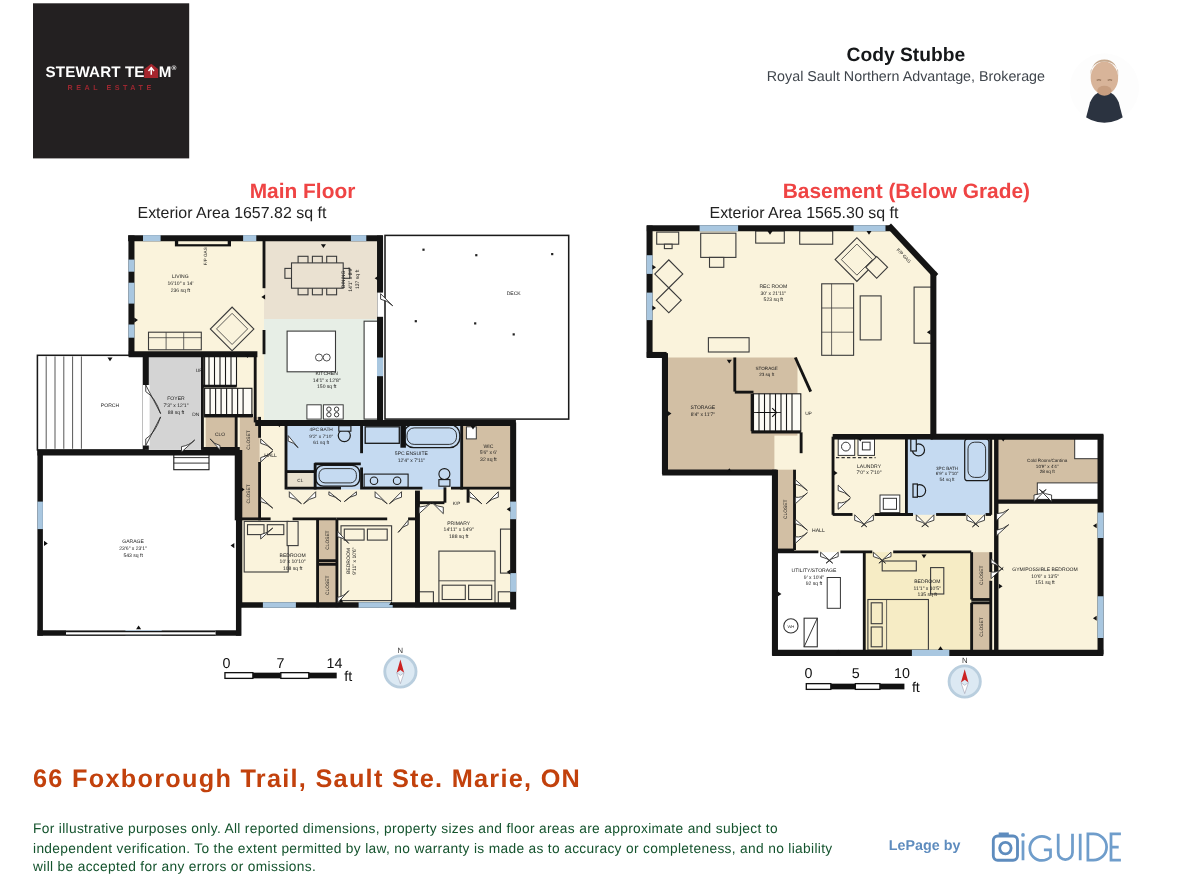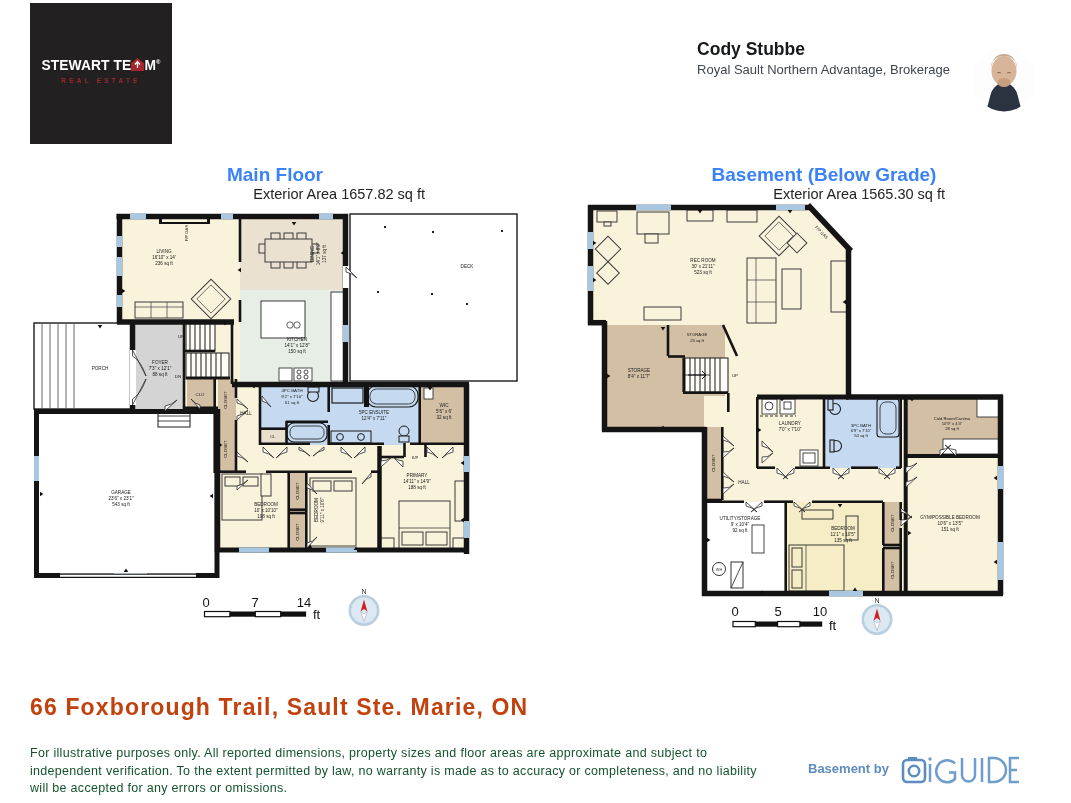--- a/index.html
+++ b/index.html
@@ -2,26 +2,26 @@
 <html><head>
 <meta charset="utf-8">
 <style>
   html,body{margin:0;padding:0;}
   body{width:1071px;height:803px;background:#ffffff;font-family:"Liberation Sans", sans-serif;position:relative;overflow:hidden;}
   .abs{position:absolute;}
   
   #logo{left:30px;top:3px;width:142px;height:141px;background:#232021;text-align:center;}
   #logo .l1{margin-top:55px;color:#ffffff;font-weight:bold;font-size:13.8px;letter-spacing:0.1px;white-space:nowrap;}
   #logo .l2{margin-top:4px;color:#9b2730;font-weight:bold;font-size:6.5px;letter-spacing:3.2px;}
-  #agent{right:121px;top:39px;text-align:left;color:#40464d;}
+  #agent{right:121px;top:39px;text-align:center;color:#40464d;}
   #agent .name{font-size:17.5px;font-weight:bold;color:#16181a;margin-bottom:1px;}
   #agent .ln{font-size:13px;line-height:17.4px;}
   
-  .ptitle{font-size:19px;font-weight:bold;color:#3b82f6;text-align:center;}
-  .psub{font-size:14.5px;color:#222;text-align:right;}
+  .ptitle{font-size:19px;font-weight:bold;color:#ef4444;text-align:center;}
+  .psub{font-size:14.5px;color:#222;text-align:left;}
   
   #addr{left:30px;top:694px;font-size:23px;font-weight:bold;color:#c2410c;letter-spacing:1.15px;}
   #disc{left:30px;top:745px;font-size:12.5px;letter-spacing:0.3px;line-height:17.6px;color:#14532d;}
   #pow{left:808px;top:761px;font-size:13px;font-weight:bold;color:#5e8cbe;}
 </style>
 </head>
 <body>
 <div id="logo" class="abs">
   <div class="l1">STEWART TE<svg width="13" height="13" viewBox="0 0 13 13" style="vertical-align:-1px">
         <path d="M6.5 0 L13 5 L13 13 L0 13 L0 5 Z" fill="#a5252d"></path>
@@ -640,21 +640,21 @@
 <g transform="translate(877 619.5)">
 <circle r="14.2" fill="#dce9f3" stroke="#b9cede" stroke-width="2.6"></circle>
 <path d="M0 -11 L3.4 1 L0 -1.5 L-3.4 1 Z" fill="#cc2222"></path>
 <path d="M0 11 L3.4 1 L0 3.5 L-3.4 1 Z" fill="#ffffff" stroke="#99a" stroke-width="0.5"></path>
 <text y="-16.5" font-size="7" text-anchor="middle" fill="#333">N</text>
 </g>
 </g>
 </svg>
 <div id="addr" class="abs">66 Foxborough Trail, Sault Ste. Marie, ON</div>
 <div id="disc" class="abs">For illustrative purposes only. All reported dimensions, property sizes and floor areas are approximate and subject to<br>independent verification. To the extent permitted by law, no warranty is made as to accuracy or completeness, and no liability<br>will be accepted for any errors or omissions.</div>
-<div id="pow" class="abs">Basement by</div>
+<div id="pow" class="abs">LePage by</div>
 <svg class="abs" style="left:901px;top:755px" width="130" height="32" viewBox="0 0 130 32">
   <g fill="none" stroke="#5e8cbe" stroke-width="2.6">
     <path d="M8 5.5 L8 3 L15 3 L15 5.5" stroke-width="2.2"></path>
     <rect x="2" y="5" width="22" height="22" rx="4"></rect>
     <circle cx="13" cy="16" r="5.2"></circle>
   </g>
   <g fill="none" stroke="#6f9dcb" stroke-width="2.5">
     <path d="M29 9 L29 27"></path>
     <circle cx="29" cy="4" r="1.7" fill="#6f9dcb" stroke="none"></circle>
     <path d="M54 8.5 A11 11 0 1 0 54 24 L54 17.5 L48 17.5"></path>

